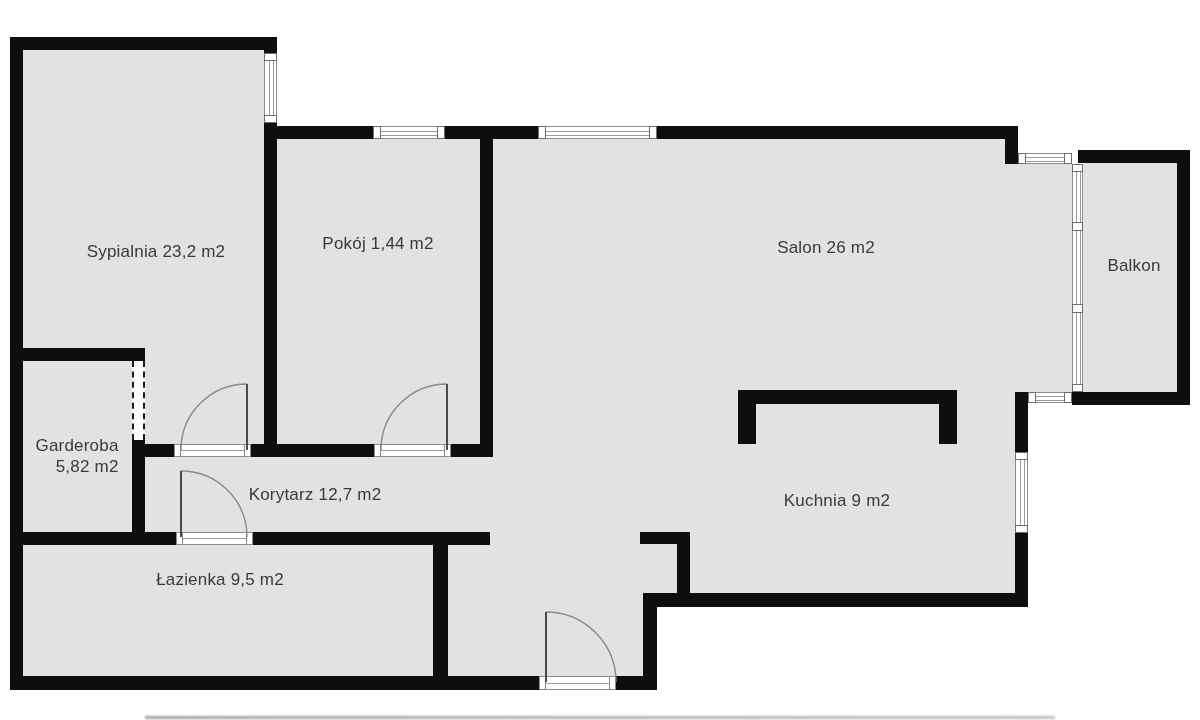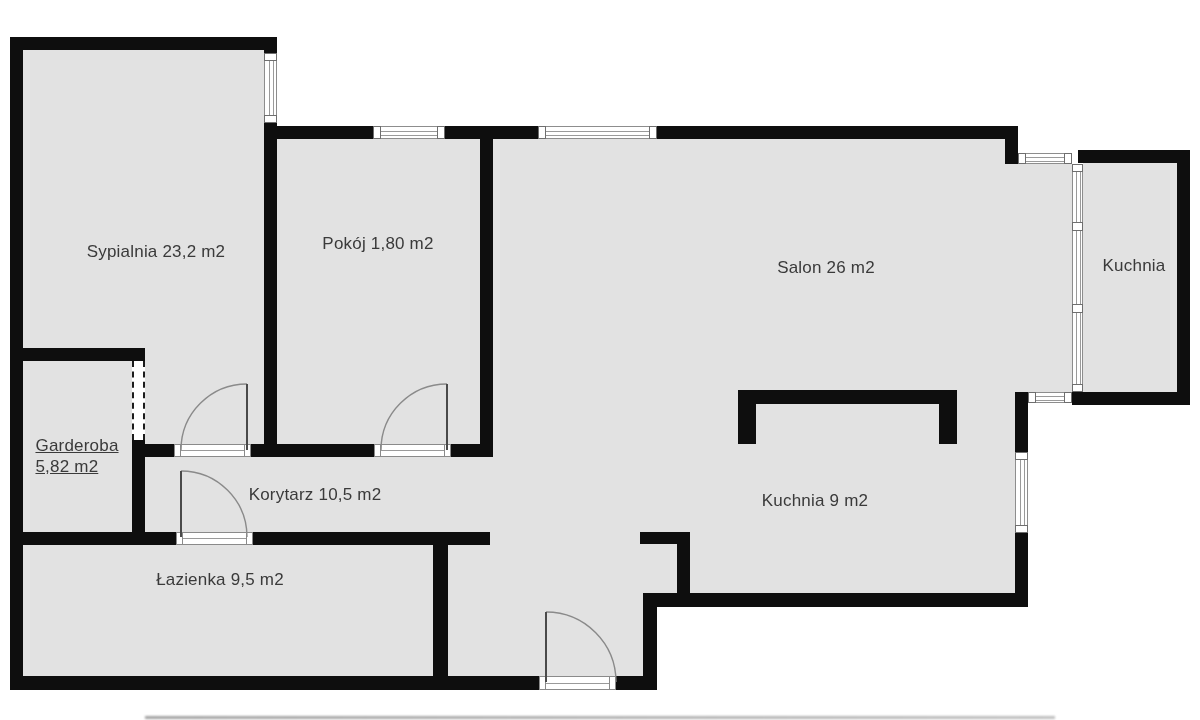--- a/index.html
+++ b/index.html
@@ -18,21 +18,21 @@
        background-size:100% 1px;background-position:center;background-repeat:no-repeat;}
   .thr::before,.thr::after{content:"";position:absolute;top:-1px;bottom:-1px;width:7px;background:#fff;
        border:1px solid #8a8a8a;box-sizing:border-box;}
   .thr::before{left:-1px;}
   .thr::after{right:-1px;}
   .slide{position:absolute;background:#fff;border-left:2px dashed #1c1c1c;border-right:2px dashed #1c1c1c;
        box-sizing:border-box;}
   svg.doors{position:absolute;left:0;top:0;}
   .lbl{position:absolute;transform:translate(-50%,-50%);font-size:17px;color:var(--text,#3a3a3a);
        white-space:nowrap;letter-spacing:.2px;}
-  .lbl.center{text-align:left;white-space:normal;line-height:21px;text-decoration:underline;}
+  .lbl.center{text-align:right;white-space:normal;line-height:21px;}
   .artifact{position:absolute;filter:blur(1px);}
 </style>
 </head>
 <body>
 
 <div class="plan">
 
   <div class="f" style="left:23px;top:50px;width:241px;height:298px"></div>
   <div class="f" style="left:145px;top:348px;width:119px;height:96px"></div>
   <div class="f" style="left:277px;top:139px;width:203px;height:305px"></div>
@@ -115,26 +115,26 @@
     <path d="M247 450 L247 384" fill="none" stroke="#4a4a4a" stroke-width="2"></path>
     <path d="M381 450 A66 66 0 0 1 447 384" fill="none" stroke="#8a8a8a" stroke-width="1.4"></path>
     <path d="M447 450 L447 384" fill="none" stroke="#4a4a4a" stroke-width="2"></path>
     <path d="M181 471 A66 66 0 0 1 247 537" fill="none" stroke="#8a8a8a" stroke-width="1.4"></path>
     <path d="M181 537 L181 471" fill="none" stroke="#4a4a4a" stroke-width="2"></path>
     <path d="M546 612 A70 70 0 0 1 616 682" fill="none" stroke="#8a8a8a" stroke-width="1.4"></path>
     <path d="M546 682 L546 612" fill="none" stroke="#4a4a4a" stroke-width="2"></path>
   </svg>
 
   <div class="lbl" style="left:156px;top:252px">Sypialnia 23,2 m2</div>
-  <div class="lbl" style="left:378px;top:244px">Pokój 1,80 m2</div>
-  <div class="lbl" style="left:826px;top:268px">Salon 26 m2</div>
-  <div class="lbl" style="left:815px;top:501px">Kuchnia 9 m2</div>
-  <div class="lbl" style="left:315px;top:495px">Korytarz 10,5 m2</div>
+  <div class="lbl" style="left:378px;top:244px">Pokój 1,44 m2</div>
+  <div class="lbl" style="left:826px;top:248px">Salon 26 m2</div>
+  <div class="lbl" style="left:837px;top:501px">Kuchnia 9 m2</div>
+  <div class="lbl" style="left:315px;top:495px">Korytarz 12,7 m2</div>
   <div class="lbl" style="left:220px;top:580px">Łazienka 9,5 m2</div>
   <div class="lbl center" style="left:77px;top:456px">
     <span style="display:block">Garderoba</span>
     <span style="display:block">5,82 m2</span>
   </div>
-  <div class="lbl" style="left:1134px;top:266px">Kuchnia</div>
+  <div class="lbl" style="left:1134px;top:266px">Balkon</div>
 
   <div class="artifact" style="left:145px;top:716px;width:910px;height:3px;background:linear-gradient(90deg,rgba(70,70,70,.5),rgba(70,70,70,.35));"></div>
 
 </div>
 
 </body></html>

